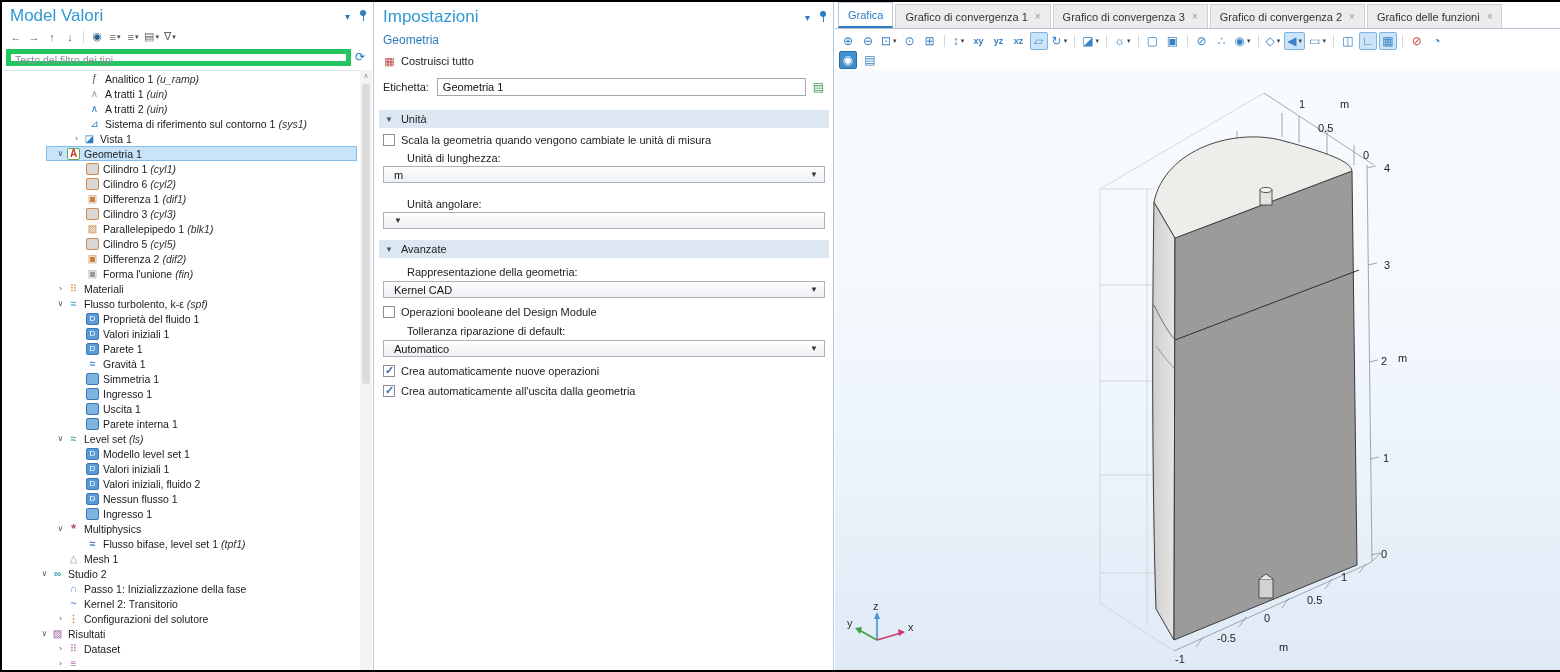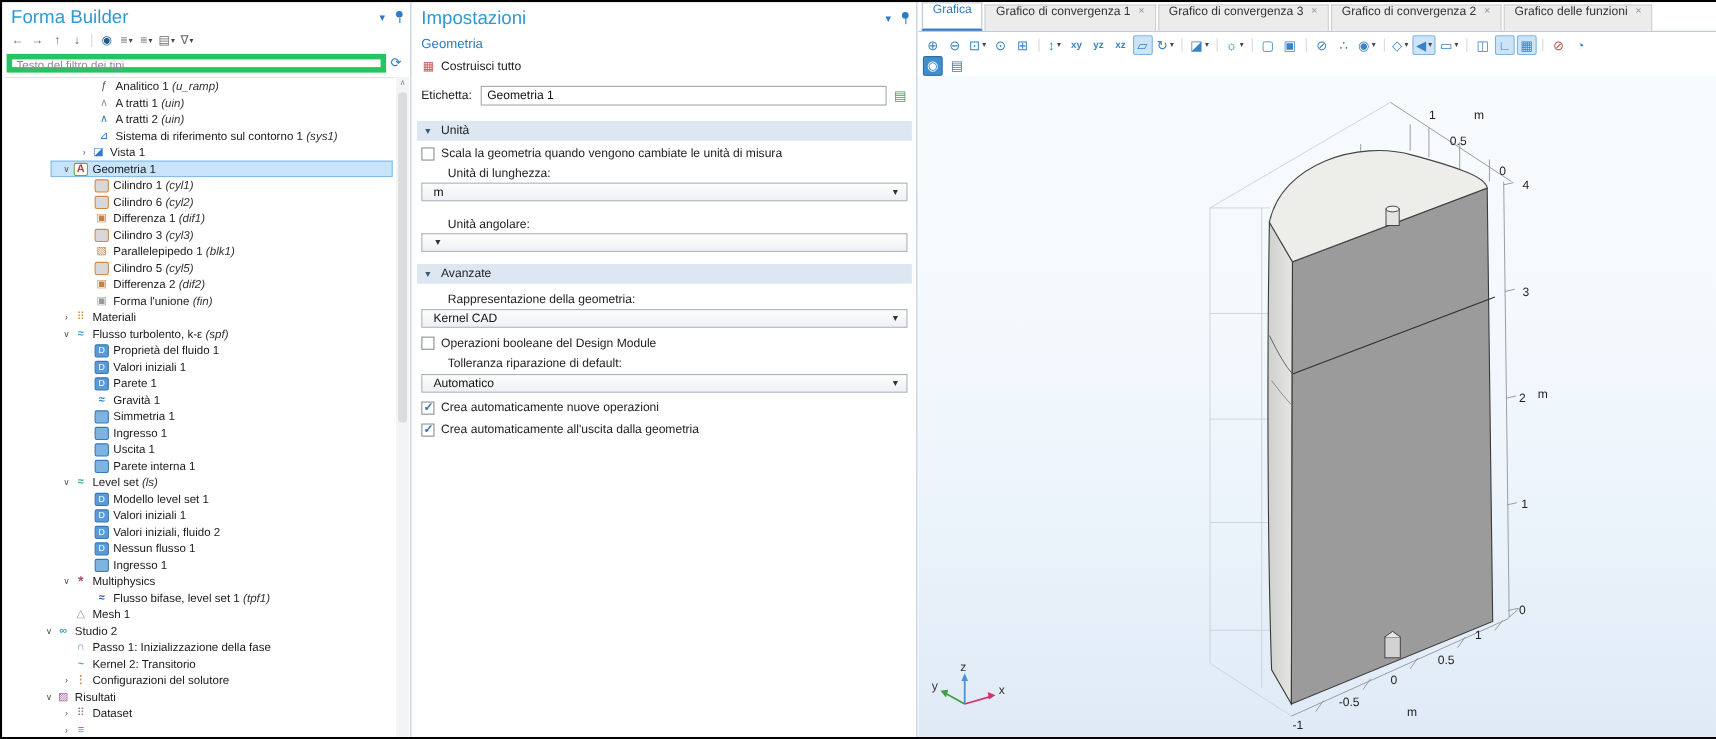--- a/index.html
+++ b/index.html
@@ -57,21 +57,21 @@
          background:linear-gradient(180deg,#fdfdfd,#eef0f4);font-size:11px;color:#111;
          display:flex;align-items:center;padding:0 6px 0 10px;}
   .combo .cv{flex:1;}
   .combo .dd{font-size:8px;color:#333;}
   .cbrow{position:absolute;left:8px;display:flex;align-items:center;font-size:11px;color:#222;gap:6px;}
   .cb{width:12px;height:12px;border:1px solid #8a9099;background:#fff;flex:none;position:relative;}
   .cb.on::after{content:"✓";position:absolute;left:1px;top:-2px;font-size:11px;color:#3a6fb0;font-weight:bold;}
   
   .tabbar{position:absolute;left:0;right:0;top:0;height:27px;display:flex;align-items:flex-end;
           border-bottom:1px solid #b9c6d6;background:#fff;padding-left:3px;}
-  .gtab{height:24px;display:flex;padding:0 9px;font-size:11px;color:#333;
+  .gtab{height:24px;display:flex;align-items:center;padding:0 9px;font-size:11px;color:#333;
         background:#ececec;border:1px solid #cfcfcf;border-bottom:none;margin-right:2px;}
   .gtab .x{margin-left:7px;color:#999;font-size:10px;}
   .gtab.active{background:#fff;color:#2e7bc4;border-color:#b9c6d6;border-bottom:2px solid #2e7bc4;height:26px;}
   .gtoolbar{position:absolute;left:4px;right:0;top:29px;height:20px;display:flex;align-items:center;gap:2px;}
   .gtoolbar2{position:absolute;left:4px;top:49px;height:18px;display:flex;align-items:center;gap:4px;}
   .gbtn{height:18px;min-width:18px;display:inline-flex;align-items:center;justify-content:center;
         font-size:12px;color:#3b82c4;border-radius:2px;padding:0 2px;}
   .gbtn.txt{font-size:9px;font-weight:bold;color:#3b82c4;}
   .gbtn.active{background:#cce4f7;border:1px solid #7fb2e0;}
   .gbtn.primary{background:#3f8fce;color:#fff;border:1px solid #2e6da4;}
@@ -79,21 +79,21 @@
   .canvas{position:absolute;left:0;right:0;top:67px;bottom:0;
           background:linear-gradient(180deg,#f8fbfe 0%,#f4f9fd 35%,#ecf4fb 65%,#dfeaf6 100%);}
 </style>
 </head>
 <body>
 
 <div class="app">
 
   <div class="panel left-panel">
     <div class="mb-head">
-      <span class="phead">Forma Builder</span>
+      <span class="phead">Model Valori</span>
       <span class="sp"></span>
       <span class="caret-blue">▾</span>&nbsp;&nbsp;
       <span class="pin"></span>
     </div>
     <div class="mb-toolbar">
         <span class="tbtn">←</span>
         <span class="tbtn">→</span>
         <span class="tbtn">↑</span>
         <span class="tbtn">↓</span>
         <span class="tsep"></span>

